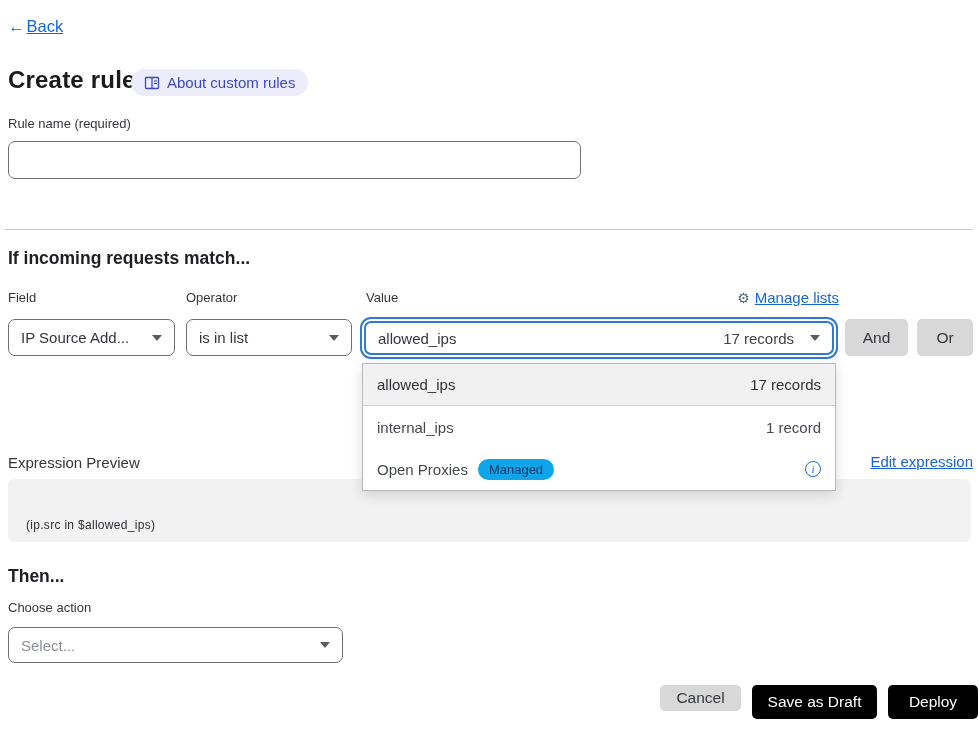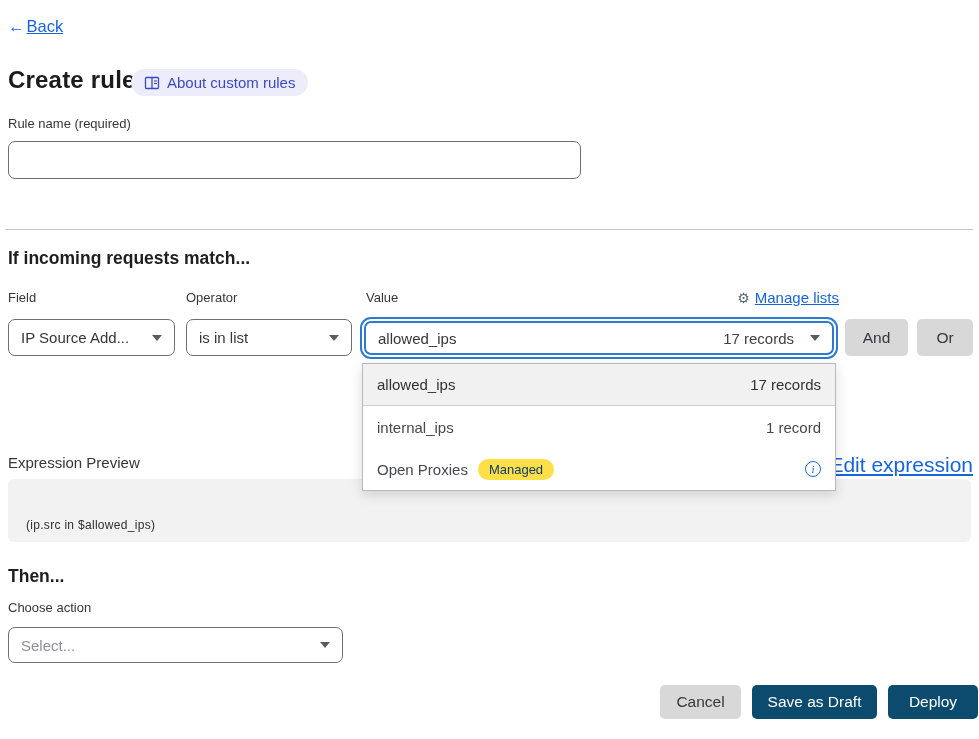--- a/index.html
+++ b/index.html
@@ -95,54 +95,54 @@
     box-shadow: 0 4px 12px rgba(0,0,0,0.14);
     z-index: 5;
   }
   .dd-row {
     height: 42px; display: flex; align-items: center; justify-content: space-between;
     padding: 0 14px; font-size: 15px; color: #45484d; cursor: pointer; background: #fff;
   }
   .dd-row.selected { background: #f1f1f1; border-bottom: 1px solid #cfcfcf; color: #2e3135; }
   .dd-name-wrap { display: flex; align-items: center; gap: 10px; }
   .managed-badge {
-    background: #fde047; color: #123a6e; font-size: 13px;
+    background: #0ea5e9; color: #123a6e; font-size: 13px;
     padding: 3px 11px; border-radius: 11px;
   }
   .info-icon {
     width: 16px; height: 16px; border: 1.5px solid #1a6bd8; border-radius: 50%;
     color: #1a6bd8; font-size: 11px; font-style: italic; font-family: "Liberation Serif", serif;
     display: flex; align-items: center; justify-content: center; cursor: pointer;
   }
 
   
   .expr-label { left: 8px; top: 454px; font-size: 15px; }
-  .edit-link  { top: 453px; right: 6px; font-size: 21px; margin-left: 42px; }
+  .edit-link  { top: 453px; right: 6px; font-size: 15px; margin-left: 42px; }
   .expr-block {
     left: 8px; top: 479px; width: 963px; height: 63px;
     background: #f2f2f2; border-radius: 6px;
     display: flex; align-items: center; padding: 0 18px;
   }
   .expr-code {
     font-family: Liberation Sans, sans-serif;
     font-size: 12px; color: #2b2e33; letter-spacing: 0.3px; margin-top: 28px;
   }
 
   
   .then-heading  { left: 8px; top: 566px; }
   .choose-label  { left: 8px; top: 600px; }
   .action-select { left: 8px; top: 627px; width: 335px; height: 36px; }
   .placeholder { color: #8d9096; }
 
   
   .blue-btn {
-    background: #0c4a6e; color: #ffffff; border: none; border-radius: 5px;
+    background: #000000; color: #ffffff; border: none; border-radius: 5px;
     font-family: "Liberation Sans", sans-serif; font-size: 15.5px; cursor: pointer;
   }
-  .cancel-btn { left: 660px; top: 685px; width: 81px;  height: 34px; text-align: center; }
+  .cancel-btn { left: 660px; top: 685px; width: 81px;  height: 26px; text-align: center; }
   .save-btn   { left: 752px; top: 685px; width: 125px; height: 34px; }
   .deploy-btn { left: 888px; top: 685px; width: 90px;  height: 34px; }
 </style>
 </head>
 <body>
 
 <div class="page">
 
   <a class="abs link back-link">
     <span>←</span>

